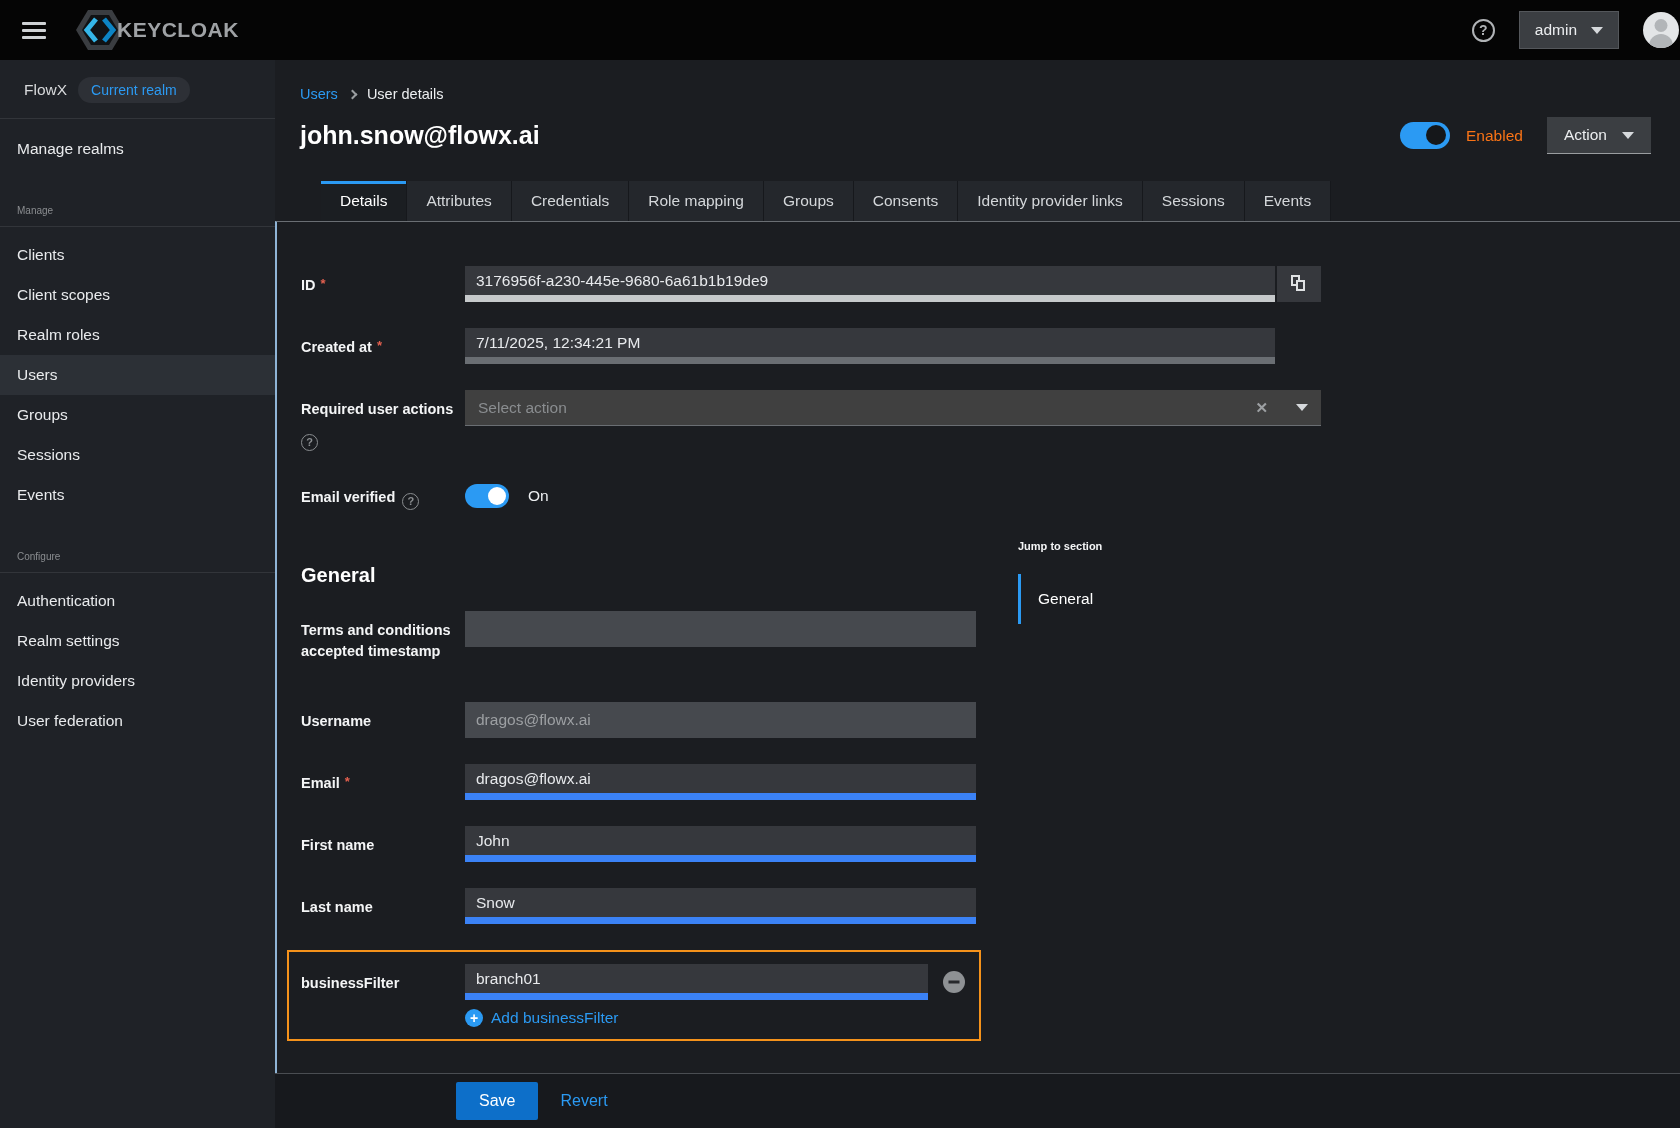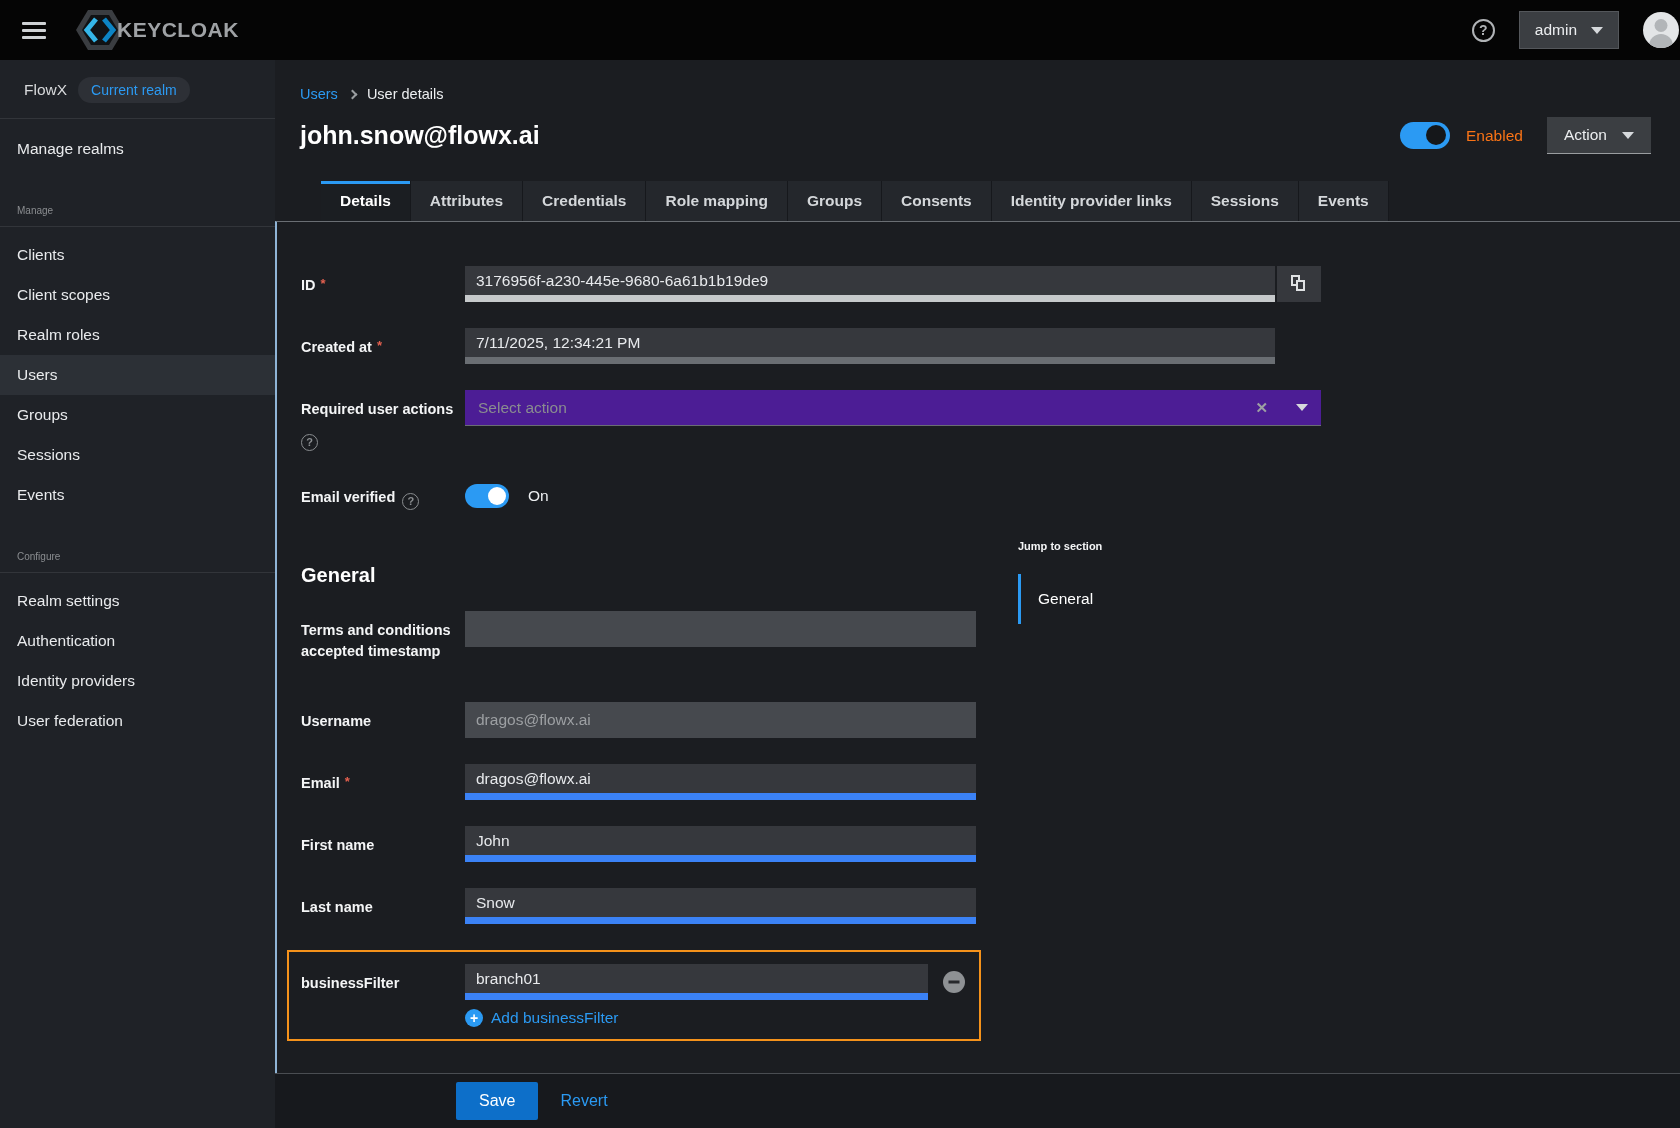--- a/index.html
+++ b/index.html
@@ -61,21 +61,21 @@
                position:relative; border:none; cursor:pointer; }
   .switch-lg .knob { position:absolute; right:4px; top:3px; width:20px; height:20px;
                      border-radius:50%; background:#15171a; }
   .enabled-label { color:#f97316; font-size:15.5px; margin:0 24px 0 16px; }
   .action-btn { height:37px; padding:0 17px; background:#3b3e42; border:none;
                 border-bottom:1px solid #9a9da0; color:#eceef0; font-size:15.5px;
                 display:flex; align-items:center; gap:15px; cursor:pointer; font-family:inherit; }
 
   .tabs { display:flex; margin:27px 0 0 46px; }
   .tab { padding:0 19px; height:40px; display:flex; align-items:center; background:#24272c;
-         color:#d4d7da; font-size:15.5px; border-right:1px solid #16181c; cursor:pointer;font-weight:bold; }
+         color:#d4d7da; font-size:15.5px; border-right:1px solid #16181c; cursor:pointer; }
   .tab.active { background:#1b1e22; color:#fff; box-shadow:inset 0 3px 0 #2b9af3; }
 
   
   .panel { flex:1; position:relative; border-top:1px solid #6a6e73;
            border-left:2px solid #8fb4d6; padding:44px 0 0 24px; }
   .field { display:flex; margin-bottom:26px; }
   .flabel { width:164px; padding-top:9px; font-size:14.5px; font-weight:700;
             color:#f4f5f6; line-height:1.45; flex-shrink:0; }
   .req { color:#e4604f; font-size:13px; margin-left:5px; vertical-align:top; }
   .fctl { display:flex; align-items:flex-start; }
@@ -87,21 +87,21 @@
   .bright  { border-bottom-color:#c6c9cb; }
   .subtle  { border-bottom-color:#6a6e73; }
   .disabled { background:#46494e; border-bottom:1px solid transparent; color:#9da0a3; }
   .copy-btn { margin-left:2px; width:44px; height:36px; background:#36383d; border:none;
               display:flex; align-items:center; justify-content:center; cursor:pointer; }
   .copy-icon { position:relative; width:16px; height:18px; }
   .copy-icon i { position:absolute; width:9px; height:11px; border:2px solid #e0e2e4; }
   .copy-icon .b { left:0; top:0; }
   .copy-icon .f { left:5px; top:5px; background:#36383d; }
 
-  .select { width:856px; height:36px; background:#4c1d95; border-bottom:1px solid #6a6e73;
+  .select { width:856px; height:36px; background:#404040; border-bottom:1px solid #6a6e73;
             display:flex; align-items:center; padding:0 13px; cursor:pointer; }
   .select .ph { color:#8a8d90; font-size:15.5px; }
   .select .clear { margin-left:auto; color:#9da0a3; font-size:15px; font-weight:700;
                    background:none; border:none; cursor:pointer; }
   .select .caret { margin-left:28px; }
   .qmark { width:17px; height:17px; border-radius:50%; border:1.5px solid #8a8d90;
            color:#8a8d90; font-size:11px; font-weight:700; display:inline-flex;
            align-items:center; justify-content:center; }
   .q-below { margin-top:14px; display:inline-flex; }
   .q-inline { margin-left:7px; vertical-align:-3px; }
@@ -187,22 +187,22 @@
         <div class="nav-item">Client scopes</div>
         <div class="nav-item">Realm roles</div>
         <div class="nav-item active">Users</div>
         <div class="nav-item">Groups</div>
         <div class="nav-item">Sessions</div>
         <div class="nav-item">Events</div>
       </div>
 
       <div class="group-label">Configure</div>
       <div class="group-items">
+        <div class="nav-item">Authentication</div>
         <div class="nav-item">Realm settings</div>
-        <div class="nav-item">Authentication</div>
         <div class="nav-item">Identity providers</div>
         <div class="nav-item">User federation</div>
       </div>
     </nav>
   </aside>
 
   <main class="main">
 
     <div class="breadcrumb">
       <a>Users</a>

